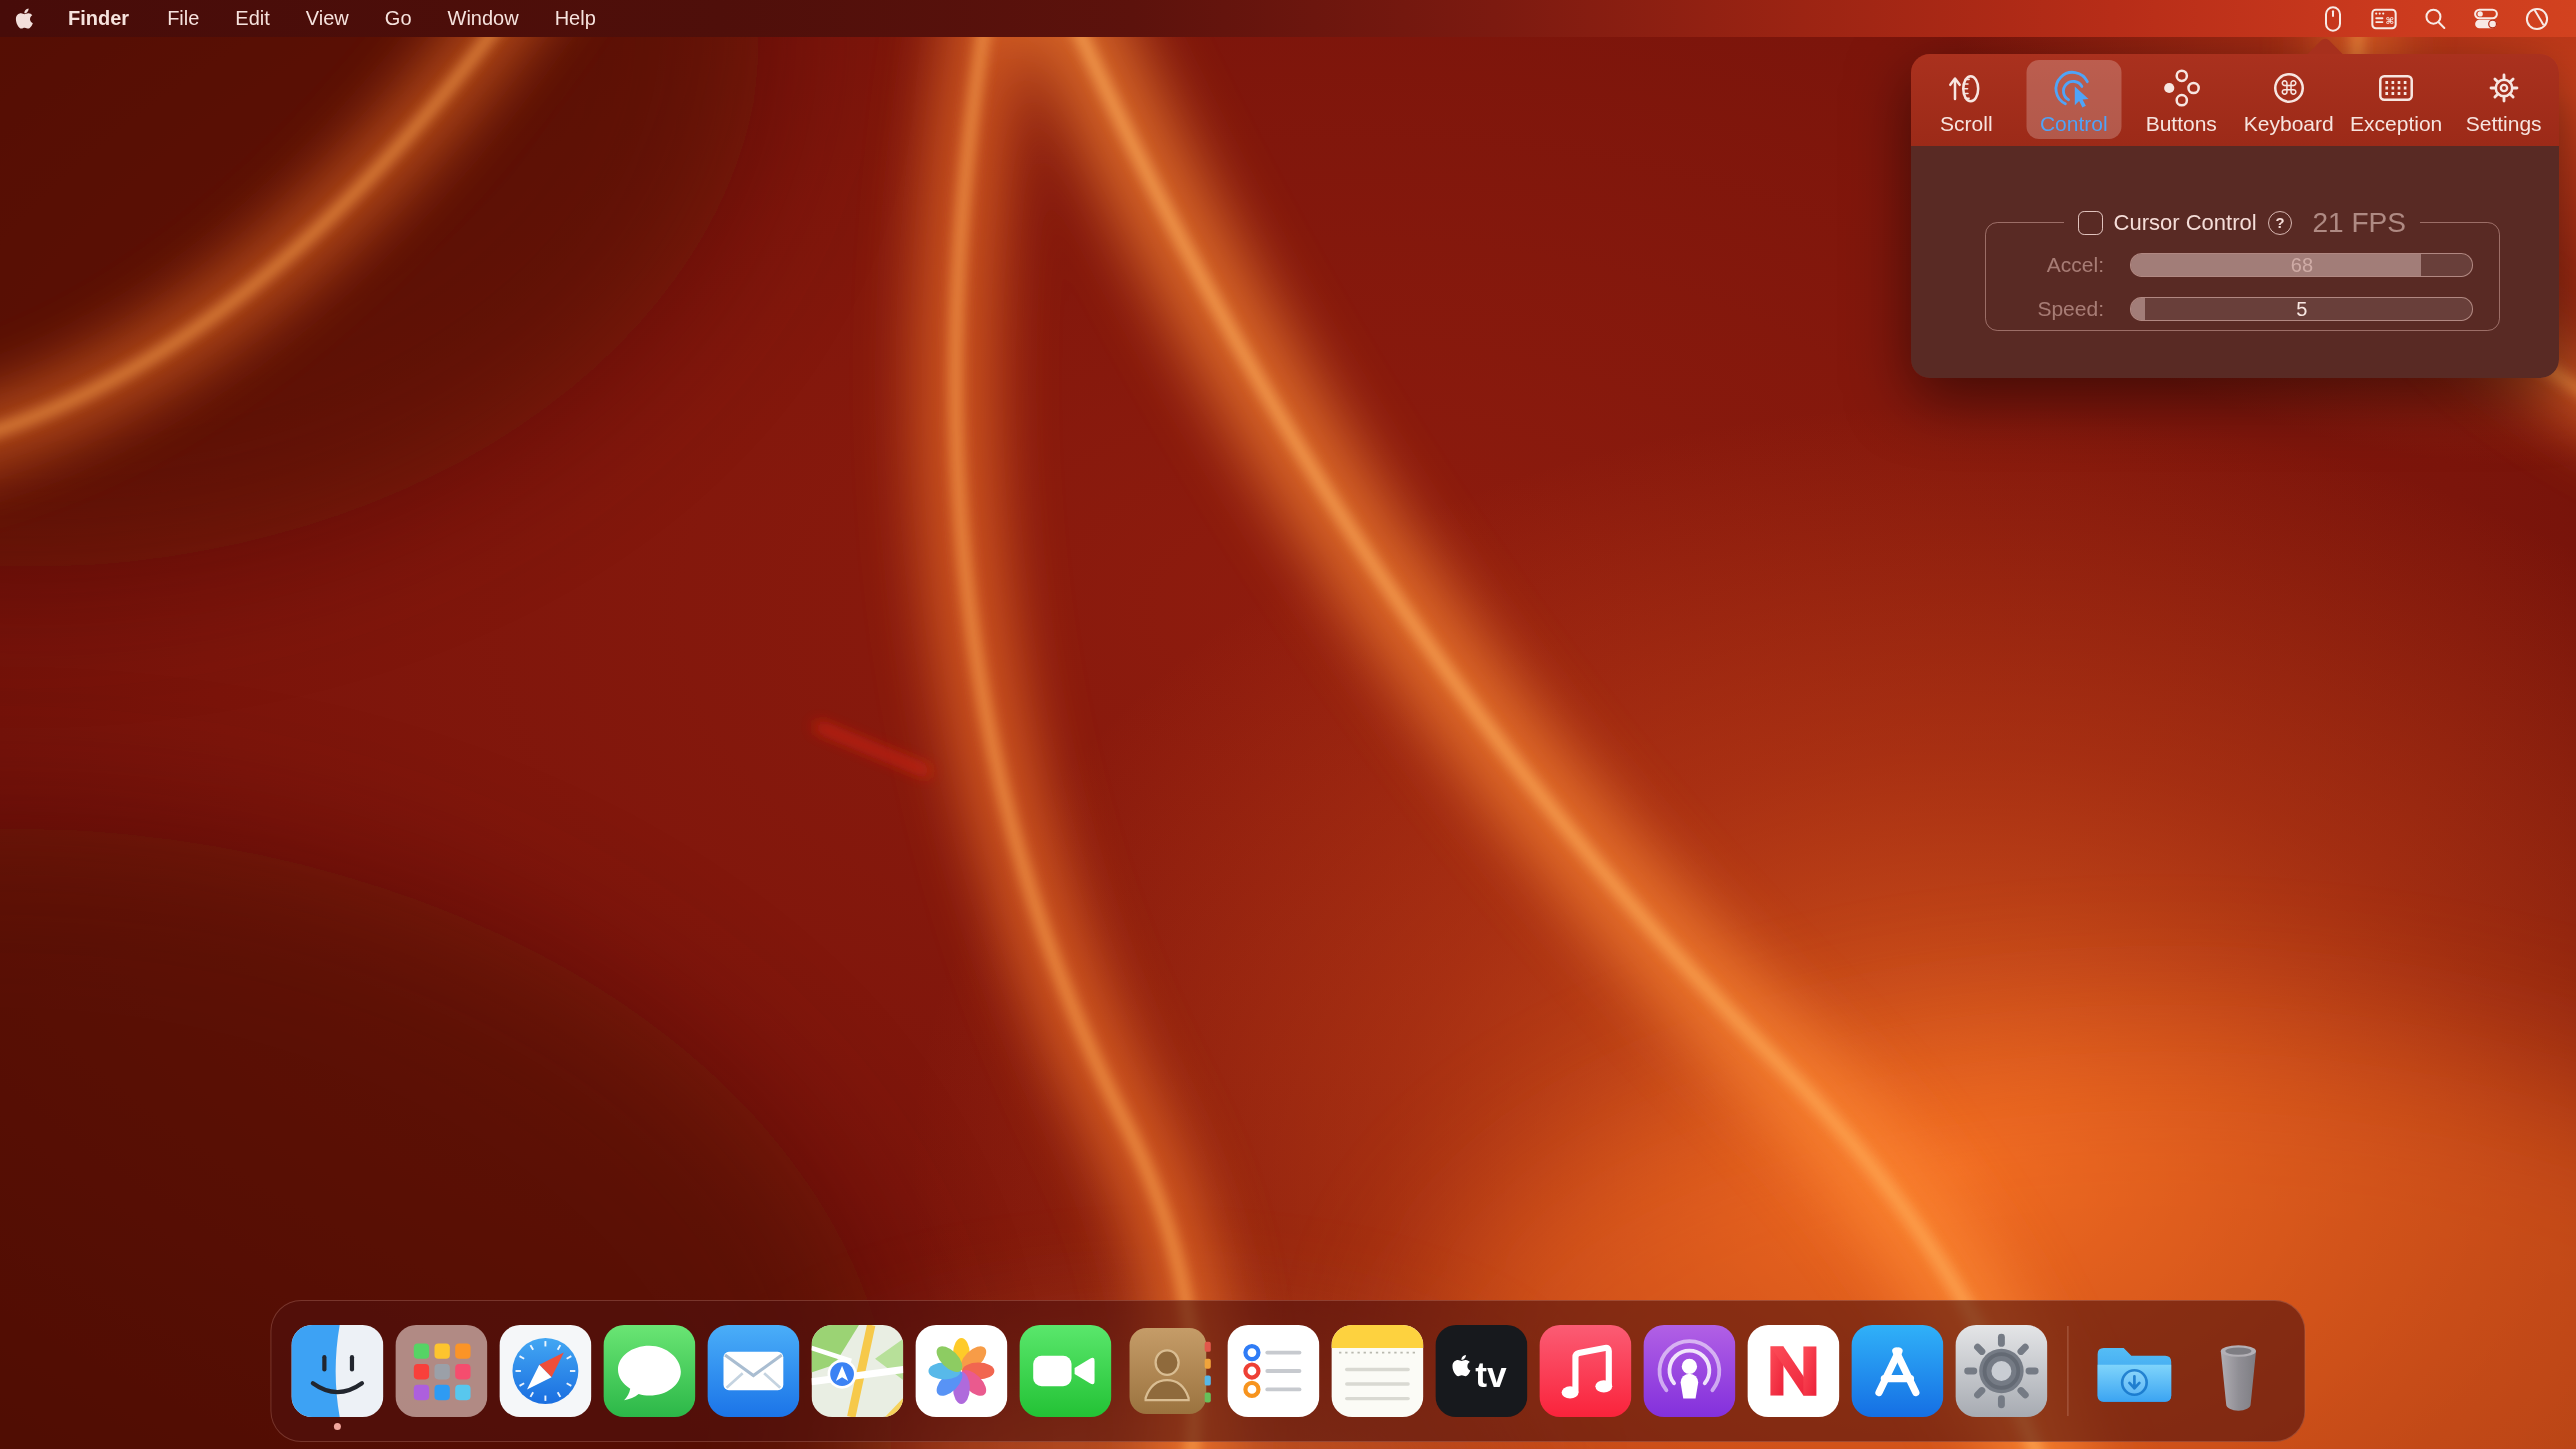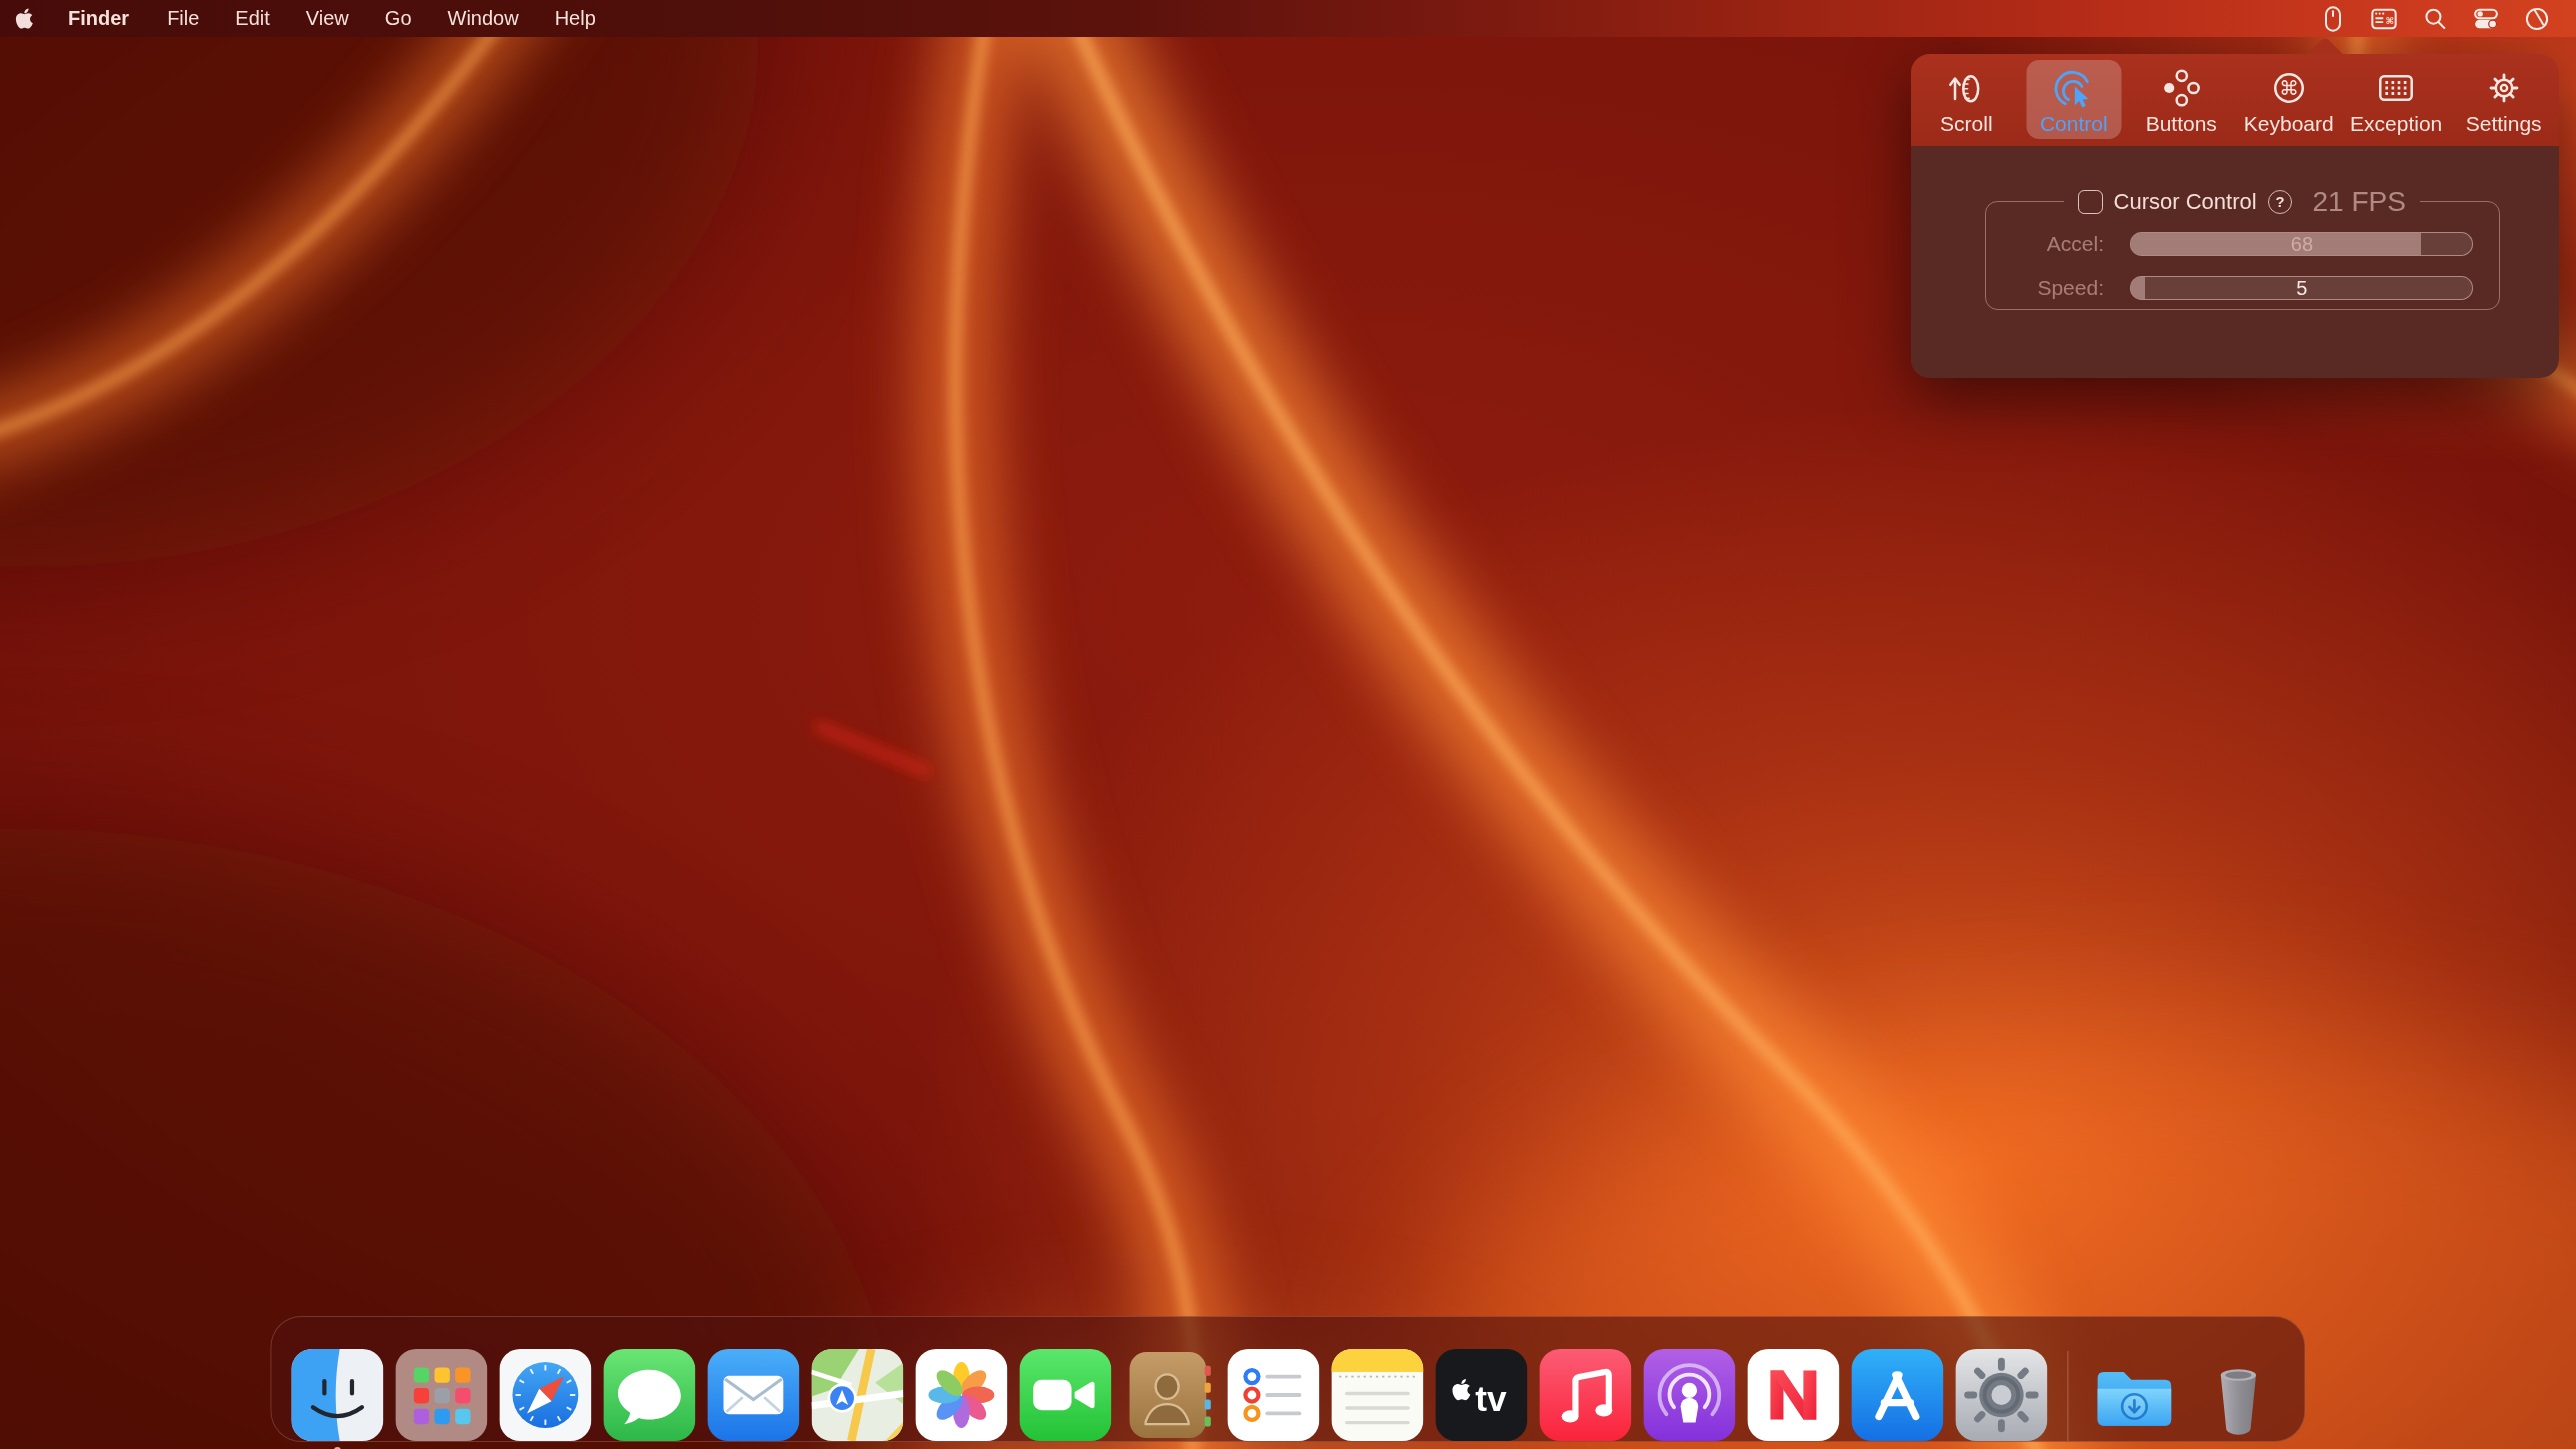--- a/index.html
+++ b/index.html
@@ -44,21 +44,21 @@
   .tab.selected .hl{background:rgba(255,255,255,.22);}
   .tab-icon{position:relative;height:45px;display:flex;align-items:flex-end;justify-content:center;}
   .tab-label{position:relative;margin-top:2.3px;font-size:21px;color:#f7e4df;}
   .tab.selected .tab-label{color:#4fa3f8;}
   .ti{stroke:#f7e6e1;fill:none;stroke-width:3.2;stroke-linecap:round;stroke-linejoin:round;}
   .panel-body{
     position:relative;height:232px;background:#592a24;
     border-radius:0 0 18.7px 18.7px;
   }
   .group-box{
-    position:absolute;left:74px;top:55px;width:513px;height:107px;
+    position:absolute;left:74px;top:76px;width:513px;height:107px;
     border:1.2px solid rgba(250,205,198,.42);border-radius:12.4px;
   }
   .legend{
     position:absolute;top:-13.2px;left:78px;height:26.4px;background:#592a24;
     display:flex;align-items:center;gap:11px;padding:0 14px;
   }
   .checkbox{
     width:22.6px;height:22.6px;border:1.9px solid rgba(248,222,216,.85);
     border-radius:6.2px;background:transparent;flex:0 0 auto;
   }
@@ -80,21 +80,21 @@
   }
   .fill{position:absolute;left:0;top:0;bottom:0;background:rgba(255,226,220,.38);}
   .track .val{
     position:absolute;inset:0;display:flex;align-items:center;justify-content:center;
     font-size:20px;color:rgba(255,222,215,.48);
   }
   .track.bright .val{color:#f8e7e2;}
   
   .dock{
     position:absolute;bottom:7.8px;left:50%;transform:translateX(-50%);z-index:25;
-    height:124px;display:flex;align-items:flex-end;gap:12px;padding:0 20px;
+    height:124px;display:flex;align-items:center;gap:12px;padding:8px 20px;
     background:rgba(80,16,13,.60);border:1.2px solid rgba(255,190,170,.22);
     border-radius:31px;
   }
   .dock-item{position:relative;width:92px;height:92px;flex:0 0 auto;}
   .dock-item svg{width:92px;height:92px;}
   .run-dot{
     position:absolute;left:50%;transform:translateX(-50%);bottom:-13.2px;
     width:7px;height:7px;border-radius:50%;background:#f2a69d;
   }
   .dock-divider{width:1.6px;height:90px;background:rgba(255,215,200,.30);margin:0 7.8px;flex:0 0 auto;}

